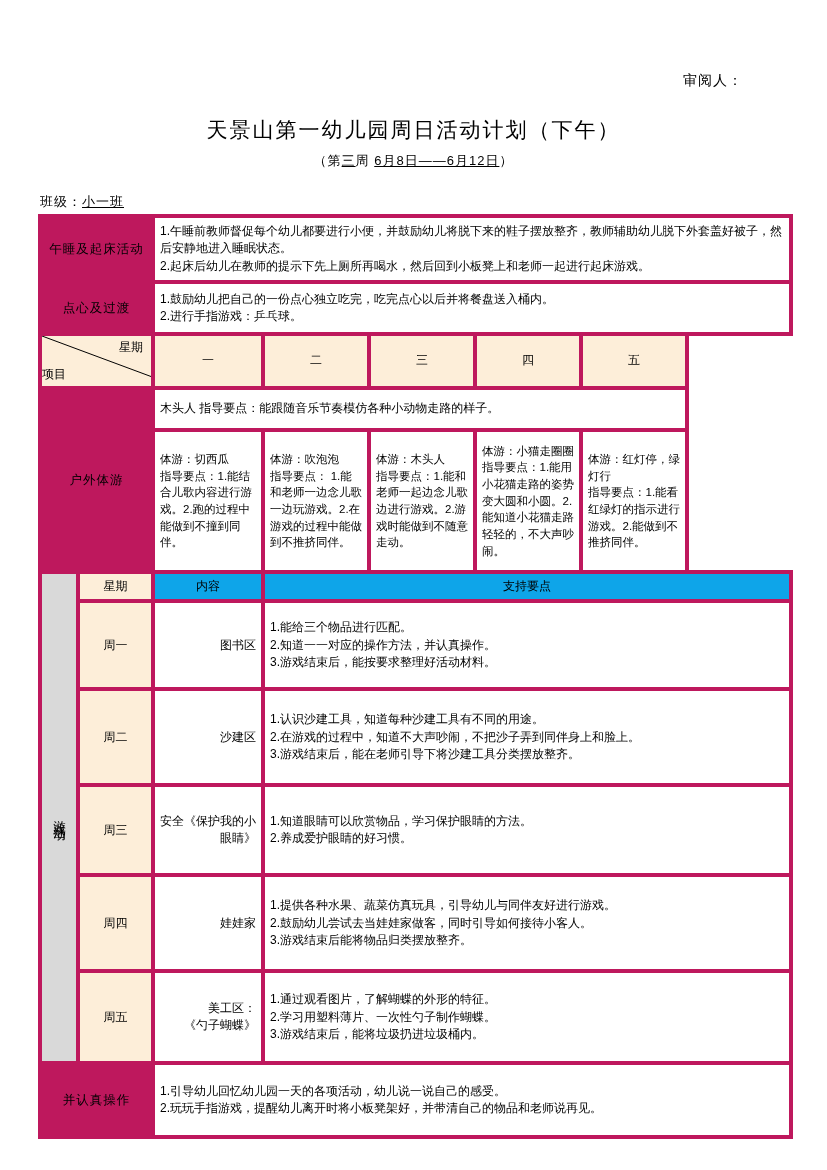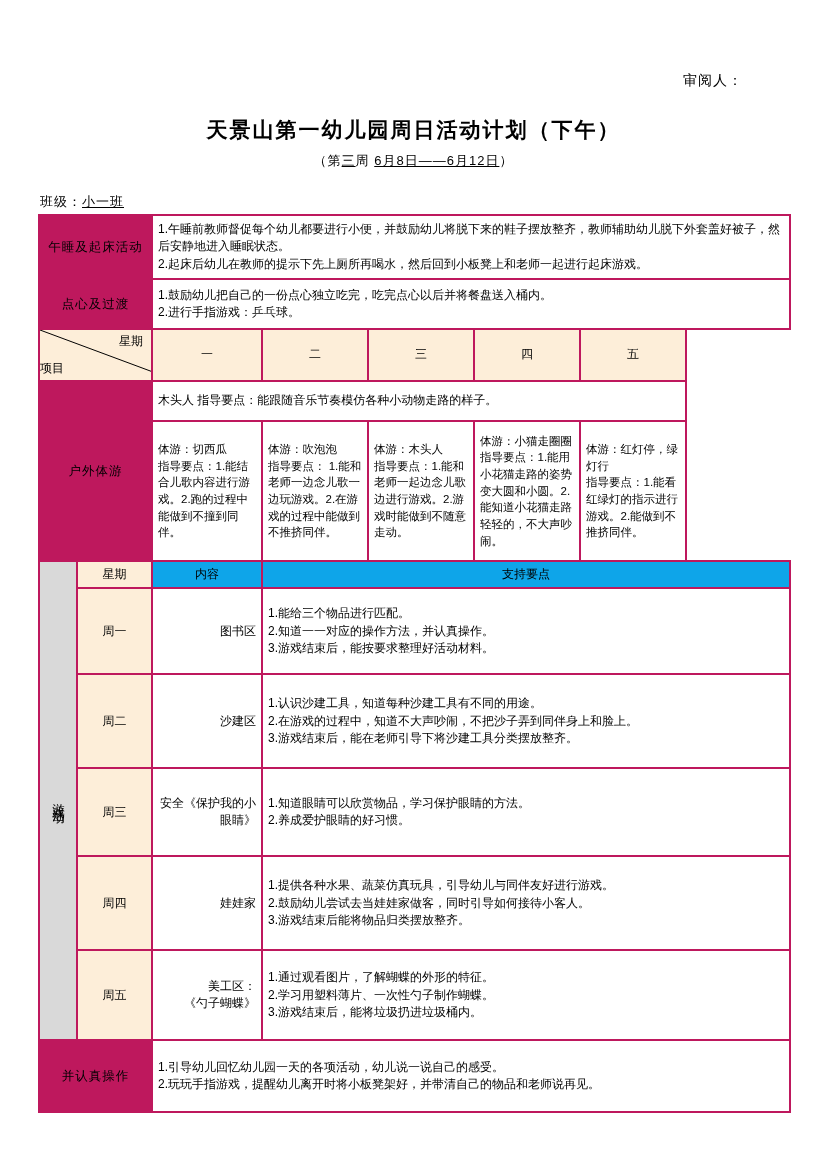--- a/index.html
+++ b/index.html
@@ -23,21 +23,21 @@
   }
   .reviewer-line {
     text-align: right;
     padding-top: 72px;
     padding-right: 46px;
     font-size: 14px;
     letter-spacing: 1px;
   }
   .doc-title {
     text-align: center;
-    font-weight: bold;
+    font-weight: normal;
     font-size: 21px;
     letter-spacing: 2px;
     margin-top: 26px;
     font-family: "DejaVu Serif", "Liberation Serif", serif;
   }
   .doc-subtitle {
     text-align: center;
     font-size: 13px;
     margin-top: 8px;
     letter-spacing: 1px;
@@ -59,21 +59,21 @@
   .meta-left { letter-spacing: 1px; }
   .meta-right { letter-spacing: 1px; padding-right: 32px; }
 
   table.plan {
     border-collapse: collapse;
     width: 751px;
     table-layout: fixed;
     font-size: 12px;
   }
   table.plan td {
-    border: 2px solid #be185d;
+    border: 4px solid #be185d;
     vertical-align: middle;
     padding: 4px 5px;
     line-height: 1.45;
   }
   .label-cell {
     background: #be185d;
     text-align: center;
     font-size: 12.5px;
     letter-spacing: 1px;
   }

